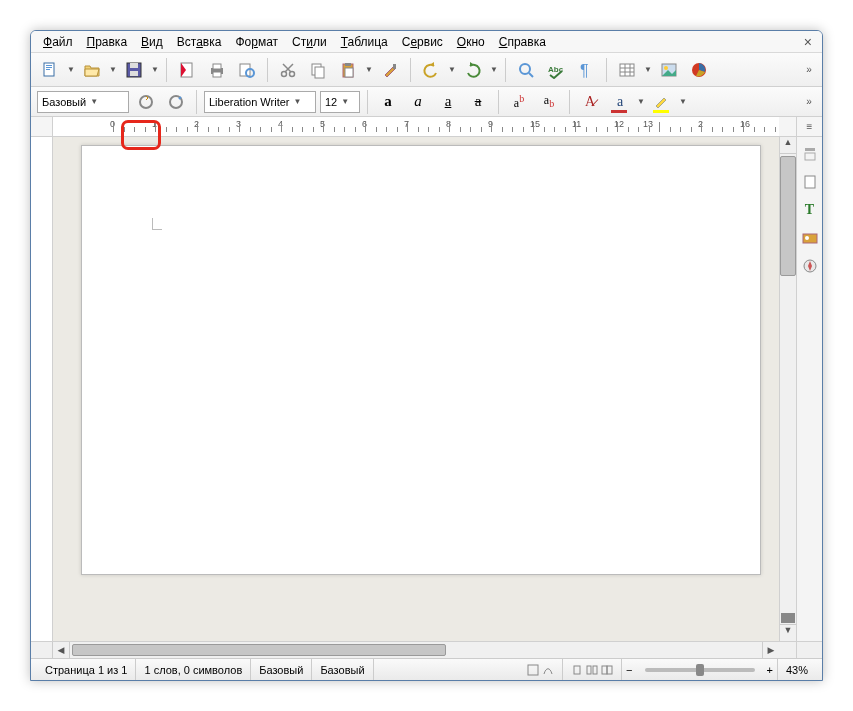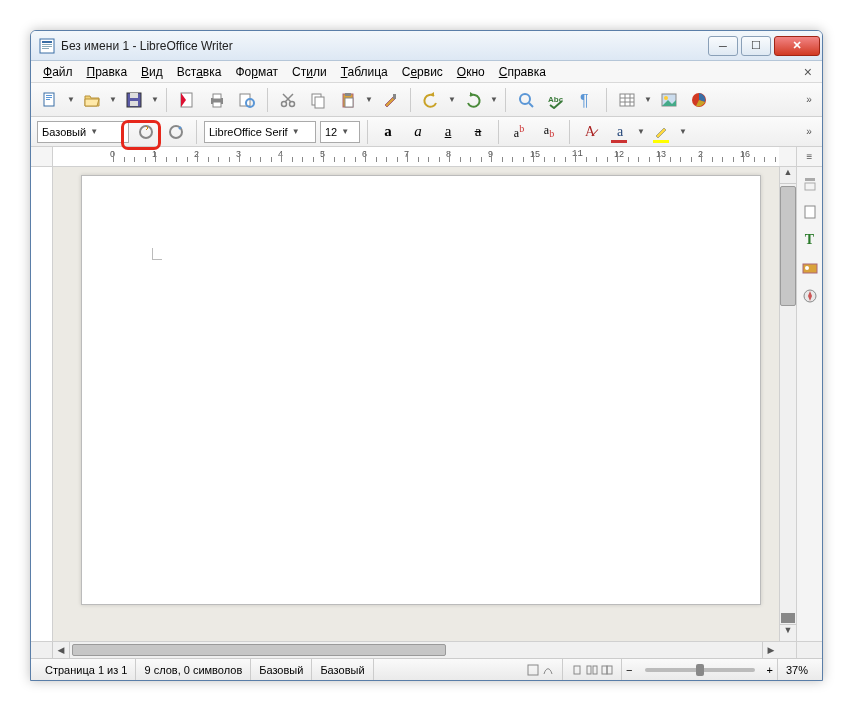--- a/index.html
+++ b/index.html
@@ -48,35 +48,20 @@
 .zoom-slider { width: 110px; height: 4px; background: #bbb; position: relative; margin: 0 8px; border-radius: 2px; }
 .zoom-slider .knob { position: absolute; left: 50%; top: -4px; width: 8px; height: 12px; background: #888; border-radius: 2px; transform: translateX(-50%); }
 .ic { display: block; }
 .right-chevron { width: 14px; text-align: center; font-size: 10px; color: #555; }
 </style>
 </head>
 <body>
 
 <div class="window-frame">
 
-  <div class="titlebar">
-    <svg class="app-icon ic" viewBox="0 0 16 16">
-        <rect x="1" y="1" width="14" height="14" fill="#fff" stroke="#3a6ea5"></rect>
-        <rect x="3" y="3" width="10" height="2" fill="#3a6ea5"></rect>
-        <rect x="3" y="6" width="10" height="1" fill="#8ab"></rect>
-        <rect x="3" y="8" width="10" height="1" fill="#8ab"></rect>
-        <rect x="3" y="10" width="7" height="1" fill="#8ab"></rect>
-      </svg>
-    <div class="title">Без имени 1 - LibreOffice Writer</div>
-    <div class="winbtns">
-      <div class="winbtn">─</div>
-      <div class="winbtn">☐</div>
-      <div class="winbtn close">✕</div>
-    </div>
-  </div>
 
   <div class="menubar">
     <div class="menu-item"><u>Ф</u><span>айл</span></div>
     <div class="menu-item"><u>П</u>равка</div>
     <div class="menu-item"><u>В</u>ид</div>
     <div class="menu-item">Вст<u>а</u>вка</div>
     <div class="menu-item">Фо<u>р</u>мат</div>
     <div class="menu-item">Ст<u>и</u>ли</div>
     <div class="menu-item"><u>Т</u>аблица</div>
     <div class="menu-item">С<u>е</u>рвис</div>
@@ -230,21 +215,21 @@
         </svg>
       </div>
     <div class="tbtn">
         <svg class="ic" width="18" height="18" viewBox="0 0 18 18">
           <circle cx="9" cy="9" r="6" fill="none" stroke="#888" stroke-width="2"></circle>
           <path d="M14 4 l-2 2" stroke="#5a96d6" stroke-width="2"></path>
         </svg>
       </div>
     <div class="sep"></div>
     <div class="combo" style="width:112px">
-        <span>LibreOffice Serif</span>
+        <span>Liberation Writer</span>
         <span class="arrw">▼</span>
       </div>
     <div class="combo" style="width:40px">
         <span>12</span>
         <span class="arrw">▼</span>
       </div>
     <div class="sep"></div>
     <div class="tbtn">
         <b style="font-size:15px;font-family:serif">a</b>
       </div>
@@ -336,31 +321,31 @@
           <div class="num" style="left: 435px;">9</div>
           <div class="tick" style="left: 438px; height: 10px; top: 5px;"></div>
           <div class="tick" style="left: 448.5px; height: 5px; top: 10px;"></div>
           <div class="tick" style="left: 459px; height: 5px; top: 10px;"></div>
           <div class="tick" style="left: 469.5px; height: 5px; top: 10px;"></div>
           <div class="num" style="left: 477px;">15</div>
           <div class="tick" style="left: 480px; height: 10px; top: 5px;"></div>
           <div class="tick" style="left: 490.5px; height: 5px; top: 10px;"></div>
           <div class="tick" style="left: 501px; height: 5px; top: 10px;"></div>
           <div class="tick" style="left: 511.5px; height: 5px; top: 10px;"></div>
-          <div class="num" style="left: 519px; font-family: Liberation Mono, monospace;">11</div>
+          <div class="num" style="left: 519px;">11</div>
           <div class="tick" style="left: 522px; height: 10px; top: 5px;"></div>
           <div class="tick" style="left: 532.5px; height: 5px; top: 10px;"></div>
           <div class="tick" style="left: 543px; height: 5px; top: 10px;"></div>
           <div class="tick" style="left: 553.5px; height: 5px; top: 10px;"></div>
           <div class="num" style="left: 561px;">12</div>
           <div class="tick" style="left: 564px; height: 10px; top: 5px;"></div>
           <div class="tick" style="left: 574.5px; height: 5px; top: 10px;"></div>
           <div class="tick" style="left: 585px; height: 5px; top: 10px;"></div>
           <div class="tick" style="left: 595.5px; height: 5px; top: 10px;"></div>
-          <div class="num" style="left: 603px;">13</div>
+          <div class="num" style="left: 590px;">13</div>
           <div class="tick" style="left: 606px; height: 10px; top: 5px;"></div>
           <div class="tick" style="left: 616.5px; height: 5px; top: 10px;"></div>
           <div class="tick" style="left: 627px; height: 5px; top: 10px;"></div>
           <div class="tick" style="left: 637.5px; height: 5px; top: 10px;"></div>
           <div class="num" style="left: 645px;">2</div>
           <div class="tick" style="left: 648px; height: 10px; top: 5px;"></div>
           <div class="tick" style="left: 658.5px; height: 5px; top: 10px;"></div>
           <div class="tick" style="left: 669px; height: 5px; top: 10px;"></div>
           <div class="tick" style="left: 679.5px; height: 5px; top: 10px;"></div>
           <div class="num" style="left: 687px;">16</div>
@@ -425,21 +410,21 @@
           <div class="hscroll-thumb"></div>
         </div>
       <div class="arrow-btn" style="border-left:1px solid #ccc;border-right:none">▶</div>
       <div style="width:17px"></div>
       <div style="width:26px;border-left:1px solid #d0d0d0"></div>
     </div>
   </div>
 
   <div class="statusbar">
     <div class="status-cell">Страница 1 из 1</div>
-    <div class="status-cell">9 слов, 0 символов</div>
+    <div class="status-cell">1 слов, 0 символов</div>
     <div class="status-cell">Базовый</div>
     <div class="status-cell">Базовый</div>
     <div class="status-flex"></div>
     <div class="status-cell" style="gap:3px">
       <svg width="12" height="12" viewBox="0 0 12 12">
           <rect x="1" y="1" width="10" height="10" fill="none" stroke="#888"></rect>
         </svg>
       <svg width="12" height="12" viewBox="0 0 12 12">
           <path d="M2 10 C4 3 8 3 10 10" fill="none" stroke="#888"></path>
         </svg>
@@ -455,17 +440,17 @@
       <svg width="12" height="12" viewBox="0 0 12 12">
           <rect x="1" y="2" width="5" height="8" fill="none" stroke="#888"></rect>
           <rect x="6" y="2" width="5" height="8" fill="none" stroke="#888"></rect>
         </svg>
     </div>
     <div class="status-cell" style="border-right:none;padding:0 4px">−</div>
     <div class="zoom-slider">
         <div class="knob"></div>
       </div>
     <div style="padding:0 4px">+</div>
-    <div class="status-cell" style="border:none;border-left:1px solid #ccc">37%</div>
+    <div class="status-cell" style="border:none;border-left:1px solid #ccc">43%</div>
   </div>
 </div>
 
 <div class="highlight-ring" style="left:121px;top:120px;width:40px;height:30px"></div>
 
 </body></html>

